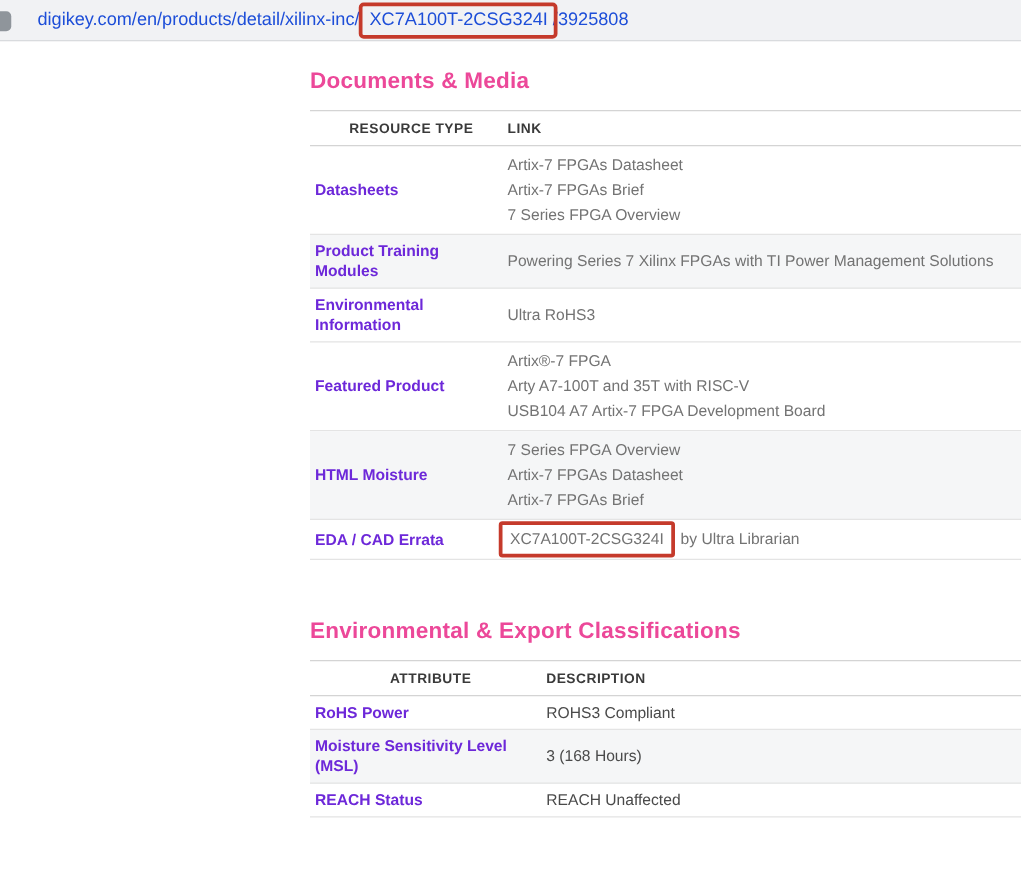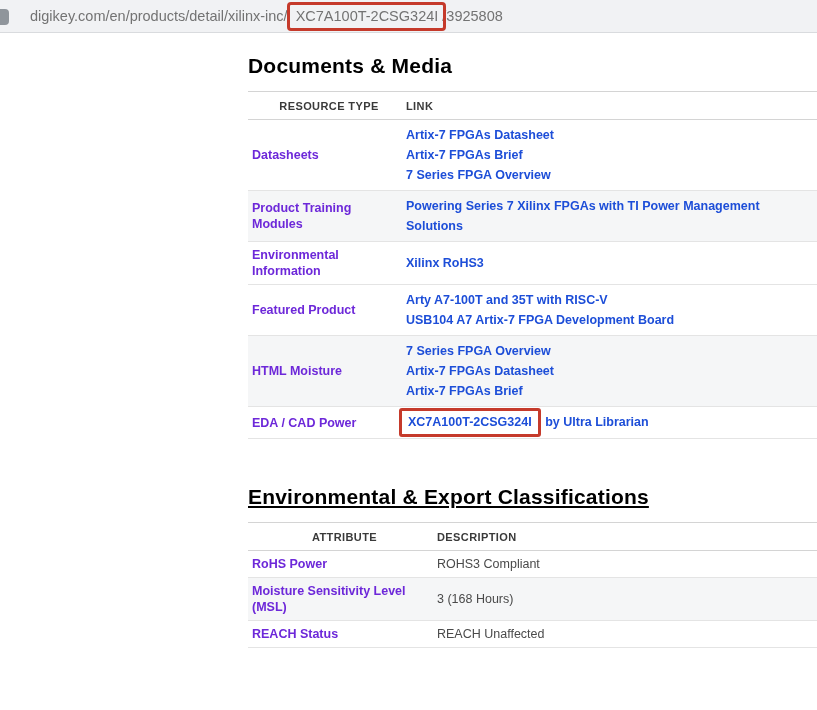--- a/index.html
+++ b/index.html
@@ -2,46 +2,46 @@
 <html><head>
 <meta charset="utf-8">
 <style>
   * { box-sizing: border-box; margin: 0; padding: 0; }
   html, body { width: 817px; height: 710px; overflow: hidden; background: #ffffff;
     font-family: "Liberation Sans", sans-serif; }
 
   
   .url-bar { position: relative; height: 33px; background: #f1f2f4;
     border-bottom: 1px solid #d9dbde; display: flex; align-items: center;
-    padding-left: 30px; font-size: 14.5px; color: #737373; white-space: nowrap; }
+    padding-left: 30px; font-size: 14.5px; color: #1d4ed8; white-space: nowrap; }
   .url-partial-icon { position: absolute; left: -7px; top: 9px; width: 16px; height: 16px;
     background: #8f959b; border-radius: 4px; }
   .url-highlight { display: inline-block; border: 3px solid #c53a2b; border-radius: 4px;
     padding: 3px 5px 4px 6px; margin: -6px -4px -6px -1px; position: relative; z-index: 2; }
 
   
   .content { margin-left: 248px; margin-right: 0; }
-  .section-title { font-size: 21px; font-weight: bold; color: #000000; letter-spacing: 0.2px; }
+  .section-title { font-size: 18px; font-weight: bold; color: #ec4899; letter-spacing: 0.2px; }
   .title-docs { margin: 21px 0 13px 0; }
-  .title-env { margin: 46px 0 13px 0; text-decoration: underline; }
+  .title-env { margin: 46px 0 13px 0; }
 
   .tbl { border-top: 1px solid #d4d4d4; }
   .tbl-header { display: flex; align-items: center; padding: 8px 0 7px 0;
     border-bottom: 1px solid #d4d4d4; font-size: 11px; font-weight: bold;
     color: #3a3a3a; letter-spacing: 0.4px; text-align: center; }
   .trow { display: flex; align-items: center; padding: 5px 0;
     border-bottom: 1px solid #e4e4e4; position: relative; }
   .trow.striped { background: #f5f6f7; }
   .cell-label { width: 158px; flex-shrink: 0; padding-left: 4px; padding-right: 6px;
     font-size: 12.5px; font-weight: bold; color: #6d28d9; line-height: 16px; }
   .env .cell-label, .env-h { width: 189px; }
   .docs-h1 { width: 158px; padding-left: 4px; flex-shrink: 0; }
   .env-h  { padding-left: 4px; flex-shrink: 0; }
   .cell-links { display: flex; flex-direction: column; font-size: 12.5px; line-height: 20px; }
-  .cell-links a, .cell-links .lnk { color: #1d4ed8; font-weight: bold; text-decoration: none; }
+  .cell-links a, .cell-links .lnk { color: #737373; font-weight: normal; text-decoration: none; }
   .cell-desc { font-size: 12.5px; color: #4a4a4a; line-height: 16px; }
 
   
   .eda-box { display: inline-block; border: 3px solid #c53a2b; border-radius: 3px;
     padding: 1px 6px 2px 6px; margin: -4px 1px -4px -7px; }
 </style>
 </head>
 <body>
 
 <div class="url-bar">
@@ -73,44 +73,45 @@
     <div class="trow striped">
       <span class="cell-label">Product Training Modules</span>
       <span class="cell-links">
         <a href="#">Powering Series 7 Xilinx FPGAs with TI Power Management Solutions</a>
       </span>
     </div>
 
     <div class="trow">
       <span class="cell-label">Environmental Information</span>
       <span class="cell-links">
-        <a href="#">Xilinx RoHS3</a>
+        <a href="#">Ultra RoHS3</a>
       </span>
     </div>
 
 
     <div class="trow">
       <span class="cell-label">Featured Product</span>
       <span class="cell-links">
+        <a href="#">Artix®-7 FPGA</a>
         <a href="#">Arty A7-100T and 35T with RISC-V</a>
         <a href="#">USB104 A7 Artix-7 FPGA Development Board</a>
       </span>
     </div>
 
     <div class="trow striped">
       <span class="cell-label">HTML Moisture</span>
       <span class="cell-links">
         <a href="#">7 Series FPGA Overview</a>
         <a href="#">Artix-7 FPGAs Datasheet</a>
         <a href="#">Artix-7 FPGAs Brief</a>
       </span>
     </div>
 
     <div class="trow">
-      <span class="cell-label">EDA / CAD Power</span>
+      <span class="cell-label">EDA / CAD Errata</span>
       <span class="cell-links">
         <a href="#"><span class="eda-box"><span>XC7A100T-2CSG324I</span></span><span> by Ultra Librarian</span></a>
       </span>
     </div>
 
   </div>
 
   <div class="section-title title-env">Environmental &amp; Export Classifications</div>
 
   <div class="tbl env">

